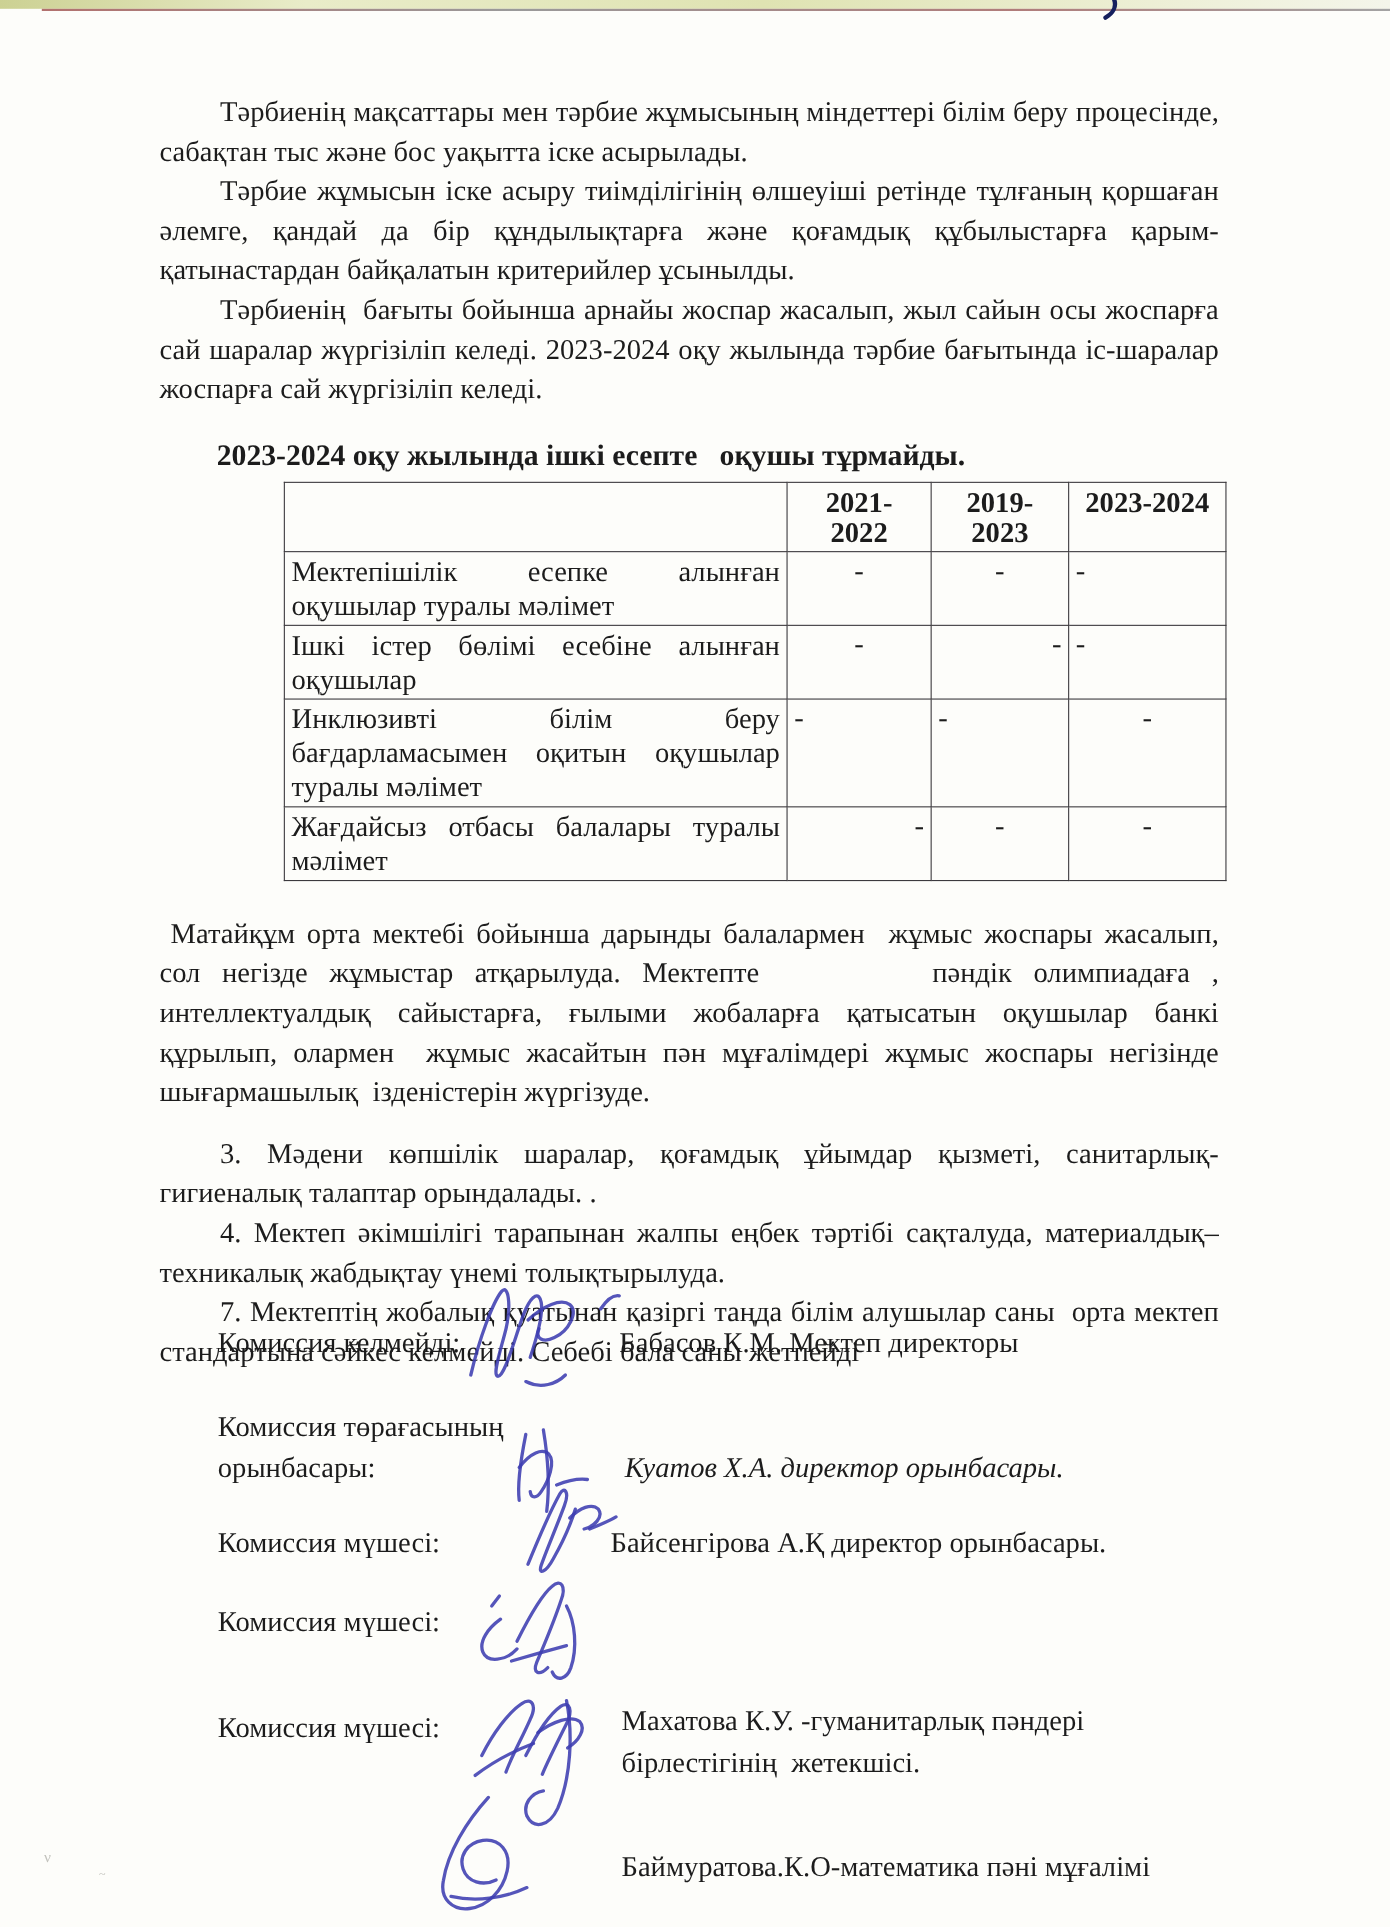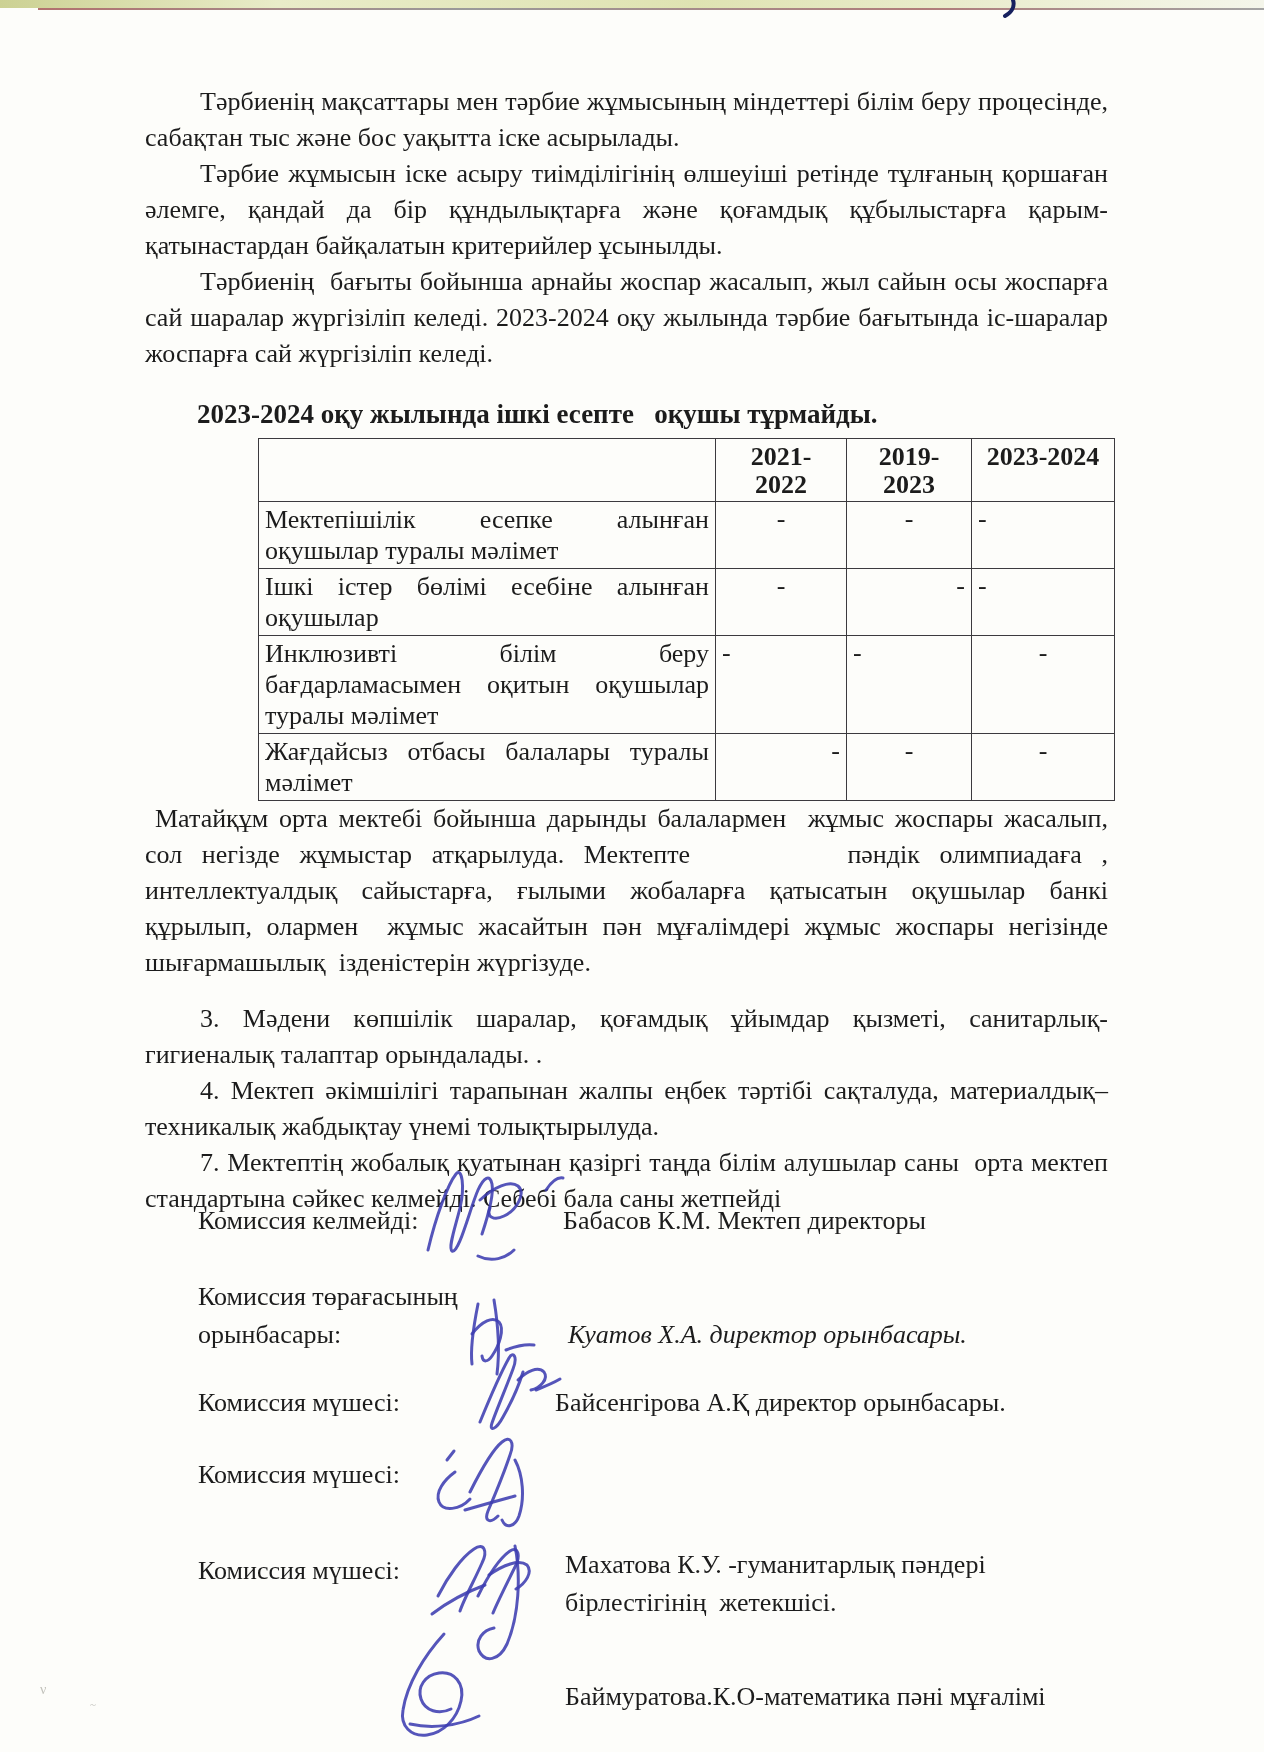--- a/index.html
+++ b/index.html
@@ -18,21 +18,21 @@
   .speck{position:absolute;color:#c2c2bc;font-size:14px;}
 
   .content{position:absolute;left:145px;top:0;width:963px;}
   .body-par{
     font-size:26px;line-height:36px;margin:0;
     text-align:justify;white-space:pre-wrap;
   }
   .indent{text-indent:55px;}
   .indent-sm{text-indent:10px;}
   .mt-first{margin-top:84px;}
-  .mt-par{}
+  .mt-par{margin-top:30px;}
   .mt-par-sm{margin-top:20px;}
 
   .table-heading{
     font-size:27px;font-weight:bold;line-height:36px;
     margin:24px 0 6px 52px;white-space:pre-wrap;
   }
   table.pupils{border-collapse:collapse;table-layout:fixed;margin-left:113px;width:856px;}
   table.pupils col.c0{width:457px;} table.pupils col.c1{width:131px;}
   table.pupils col.c2{width:125px;} table.pupils col.c3{width:143px;}
   table.pupils th,table.pupils td{

